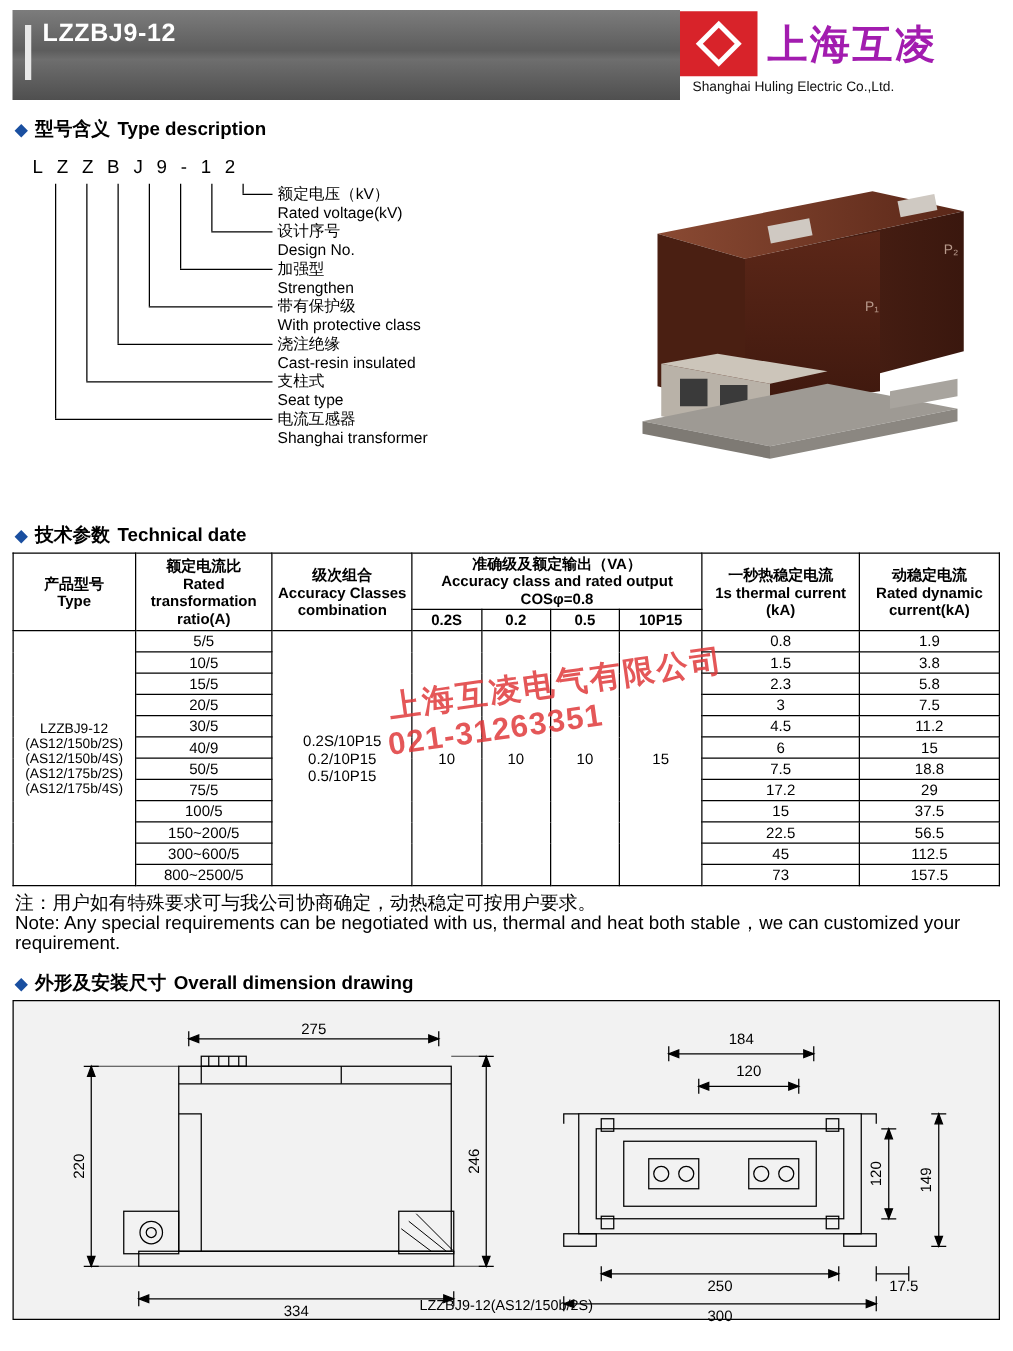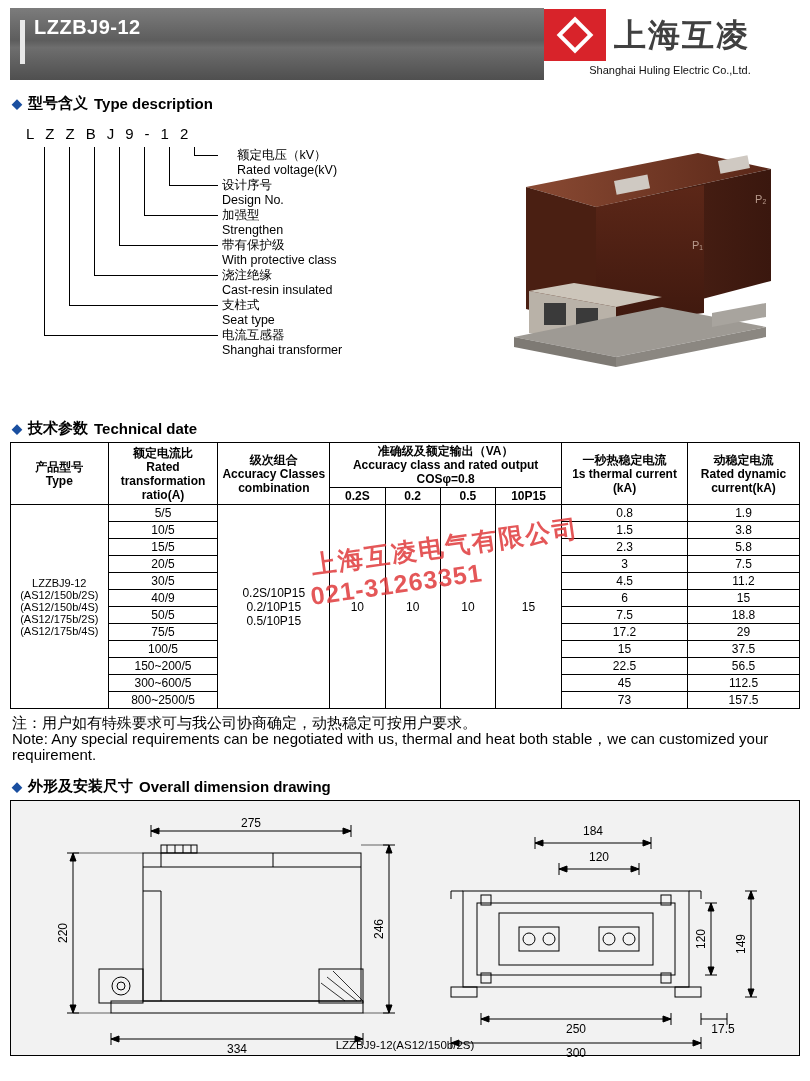--- a/index.html
+++ b/index.html
@@ -32,22 +32,22 @@
     width:62px; height:52px; background:#d8232a; position:relative; flex:0 0 62px;
   }
   .logo-mark .dia {
     position:absolute; left:50%; top:50%; width:26px; height:26px;
     transform:translate(-50%,-50%) rotate(45deg);
     background:#fff; border:0;
   }
   .logo-mark .dia:after{
     content:""; position:absolute; left:4px; top:4px; right:4px; bottom:4px; background:#d8232a;
   }
-  .logo-cn { font-size:32px; font-weight:bold; color:#404040; margin-left:8px; letter-spacing:2px; line-height:52px;}
-  .logo-en { font-size:11px; color:#111; margin-top:2px; text-align:center; padding-right:4px; }
+  .logo-cn { font-size:32px; font-weight:bold; color:#a21caf; margin-left:8px; letter-spacing:2px; line-height:52px;}
+  .logo-en { font-size:11px; color:#111; margin-top:2px; text-align:left; padding-right:4px;margin-left:10px; }
 
   
   .sec-title { margin:14px 0 4px 12px; font-size:15px; font-weight:bold; display:flex; align-items:center; }
   .diamond { color:#1a4fa0; font-size:13px; margin-right:6px; }
   .sec-title .cn { margin-right:6px;font-family:Liberation Mono, monospace; }
 
   
   .typedesc { position:relative; height:288px; }
   .letters { position:absolute; left:26px; top:8px; font-size:15px; letter-spacing:11px; font-weight:500;}
   .ladder { position:absolute; left:26px; top:30px; width:430px; height:250px; }
@@ -130,21 +130,21 @@
       <div class="vline" style="left:68px;  top:0px;  height:128px;"></div>
       <div class="hline" style="left:68px;  top:128px; width:124px;"></div>
 
       <div class="vline" style="left:43px;  top:0px;  height:158px;"></div>
       <div class="hline" style="left:43px;  top:158px; width:149px;"></div>
 
       <div class="vline" style="left:18px;  top:0px;  height:188px;"></div>
       <div class="hline" style="left:18px;  top:188px; width:174px;"></div>
     </div>
 
-    <div class="lbl" style="left:222px; top:31px;margin-left:15px;">
+    <div class="lbl" style="left:222px; top:31px;">
       <div>额定电压（kV）</div>
       <div>Rated voltage(kV)</div>
     </div>
     <div class="lbl" style="left:222px; top:61px;">
       <div>设计序号</div>
       <div>Design No.</div>
     </div>
     <div class="lbl" style="left:222px; top:91px;">
       <div>加强型</div>
       <div>Strengthen</div>

